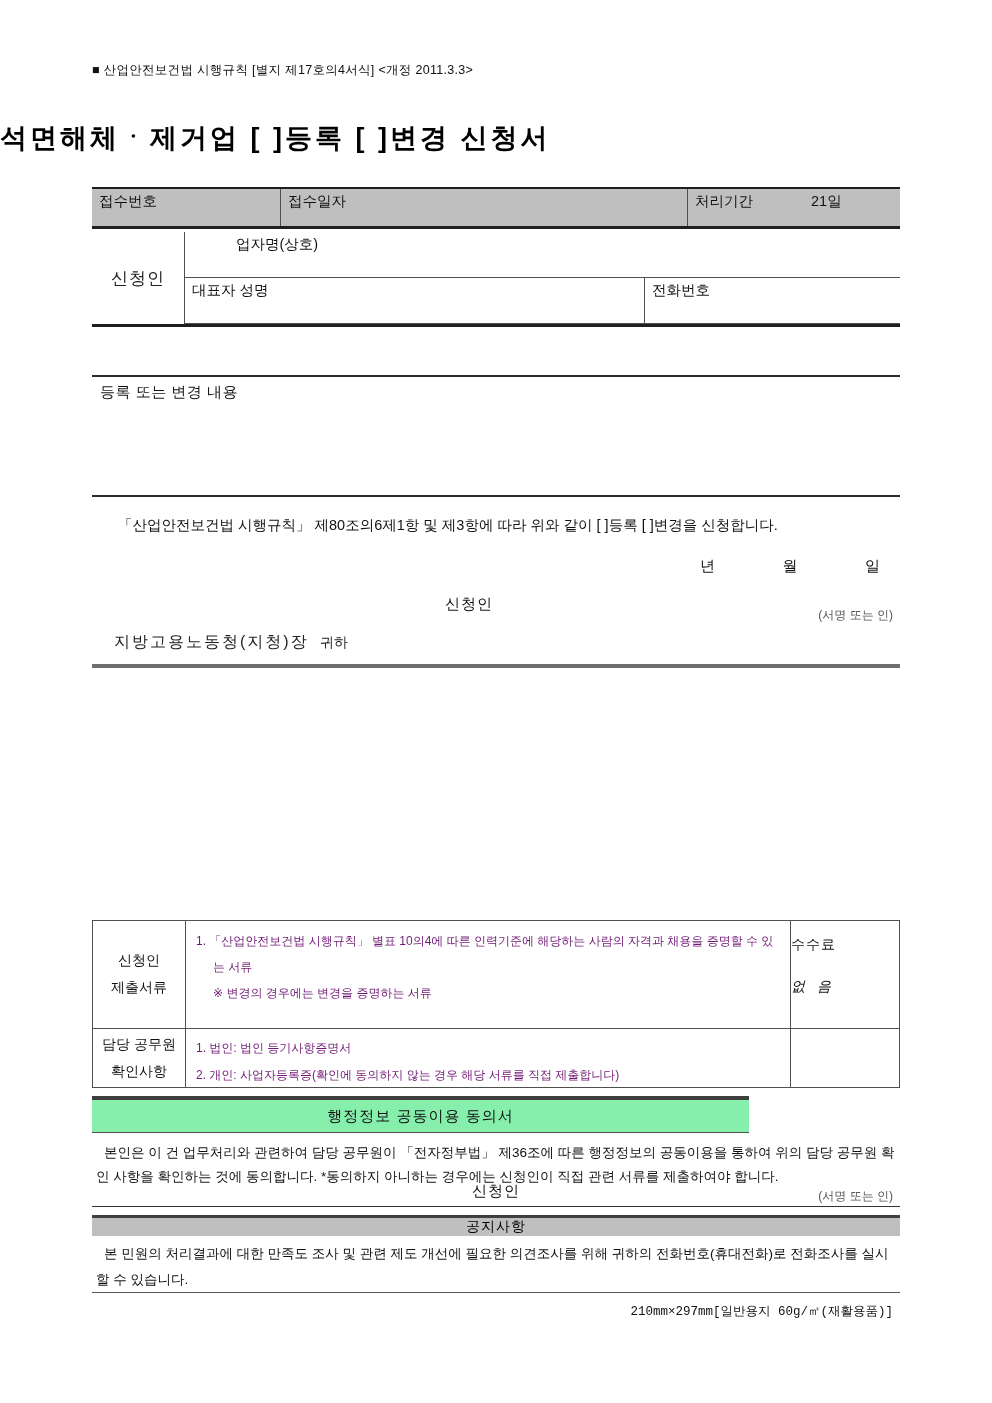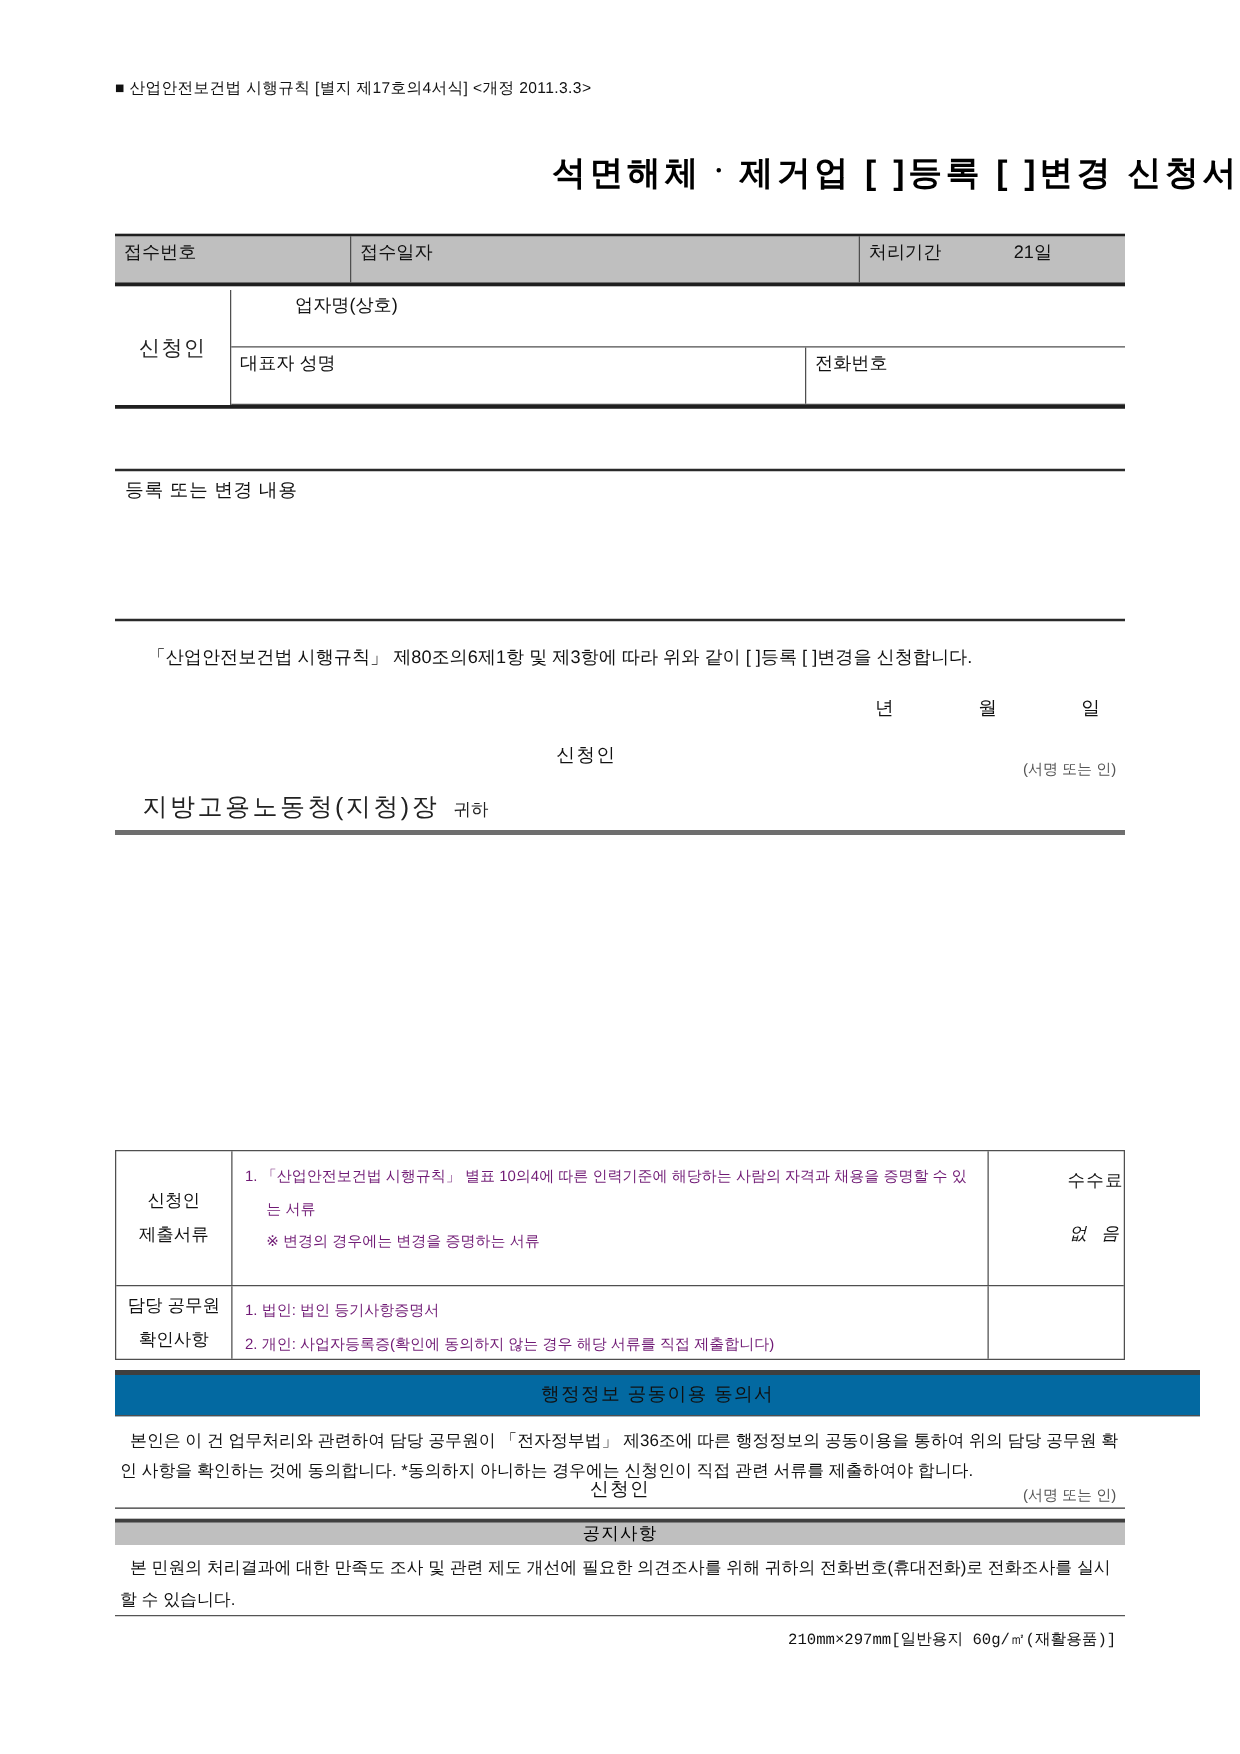--- a/index.html
+++ b/index.html
@@ -14,21 +14,21 @@
     width:992px; height:1403px;
     background:#ffffff;
     overflow:hidden;
   }
   .abs { position:absolute; }
 
   
   #form-ref { left:92px; top:62px; font-size:12.5px; letter-spacing:0.3px; color:#111; }
 
   
-  #title { left:0; right:0; top:120px; text-align:right;
+  #title { left:0; right:0; top:120px; text-align:left;
            font-size:27px; font-weight:bold; letter-spacing:3px; color:#000; }
 
   
   #receipt { left:92px; top:187px; width:808px; height:42px;
              background:#bfbfbf;
              border-top:2px solid #1f1f1f; border-bottom:3px solid #1f1f1f;
              display:flex; }
   #receipt .cell { padding:3px 7px; font-size:14.5px; color:#111; }
   #receipt .c1 { width:188px; }
   #receipt .c2 { width:407px; border-left:1px solid #4f4f4f; }
@@ -54,46 +54,46 @@
                  border-top:2px solid #2a2a2a; border-bottom:2px solid #2a2a2a; }
   #content-box .lbl { padding:6px 8px; font-size:15px; color:#111; letter-spacing:0.5px; }
 
   
   #declaration { left:118px; top:516px; width:782px; font-size:14.5px; color:#111; }
   #date-row { left:700px; top:557px; width:180px; display:flex;
               justify-content:space-between; font-size:15px; color:#111; }
   #applicant-sign { left:445px; top:595px; font-size:15px; color:#111; letter-spacing:1px; }
   #sign-note-1 { right:99px; top:607px; font-size:12px; color:#555; }
   #recipient { left:114px; top:632px; }
-  #recipient .big { font-size:20px; letter-spacing:2px; color:#222; }
+  #recipient .big { font-size:16px; letter-spacing:2px; color:#222; }
   #recipient .small { font-size:14px; color:#222; margin-left:7px;font-family:Liberation Mono, monospace; }
   #divider-gray { left:92px; top:664px; width:808px; height:4px; background:#6e6e6e; }
 
   
   #docs { left:92px; top:920px; width:808px; border:1px solid #4f4f4f; }
   #docs .drow { display:flex; }
   #docs .drow.top { height:108px; border-bottom:1px solid #4f4f4f; }
   #docs .drow.bottom { height:58px; }
   #docs .dlabel { width:93px; border-right:1px solid #4f4f4f;
                   display:flex; flex-direction:column; align-items:center; justify-content:center;
                   gap:9px; font-size:14px; color:#111; text-align:center; }
   #docs .dbody { flex:1; border-right:1px solid #4f4f4f; padding:7px 8px 0 10px; }
-  #docs .dfee { width:108px; text-align:right; font-size:14px; color:#111; }
+  #docs .dfee { width:108px; text-align:left; font-size:14px; color:#111; }
   #docs .item { font-size:12px; line-height:26px; color:#701a75;
                 padding-left:17px; text-indent:-17px; }
   #docs .item.sub { padding-left:34px; }
   #docs .fee-label { margin-top:15px; letter-spacing:1px; }
   #docs .fee-value { margin-top:24px; letter-spacing:4px;font-style:italic; }
   #docs .drow.bottom .item { line-height:27px; }
   #docs .drow.bottom .dbody { padding-top:6px; }
 
   
-  #consent-bar { left:92px; top:1096px; width:868px; height:37px;
+  #consent-bar { left:92px; top:1096px; width:657px; height:37px;
                  border-top:4px solid #3f3f3f; border-bottom:1px solid #4f4f4f;
-                 background:#0369a1; text-align:center;
+                 background:#86efac; text-align:center;
                  font-size:15px; line-height:31px; color:#111; letter-spacing:1px; }
   #consent-body { left:96px; top:1141px; width:800px;
                   font-size:13.5px; line-height:24px; color:#111; text-indent:8px; }
   #consent-sign { left:92px; top:1182px; width:808px; text-align:center;
                   font-size:15px; color:#111; letter-spacing:1px; }
   #sign-note-2 { right:99px; top:1188px; font-size:12px; color:#555; }
   #consent-underline { left:92px; top:1206px; width:808px; border-top:1px solid #333; }
 
   
   #notice-bar { left:92px; top:1215px; width:808px; height:21px;

